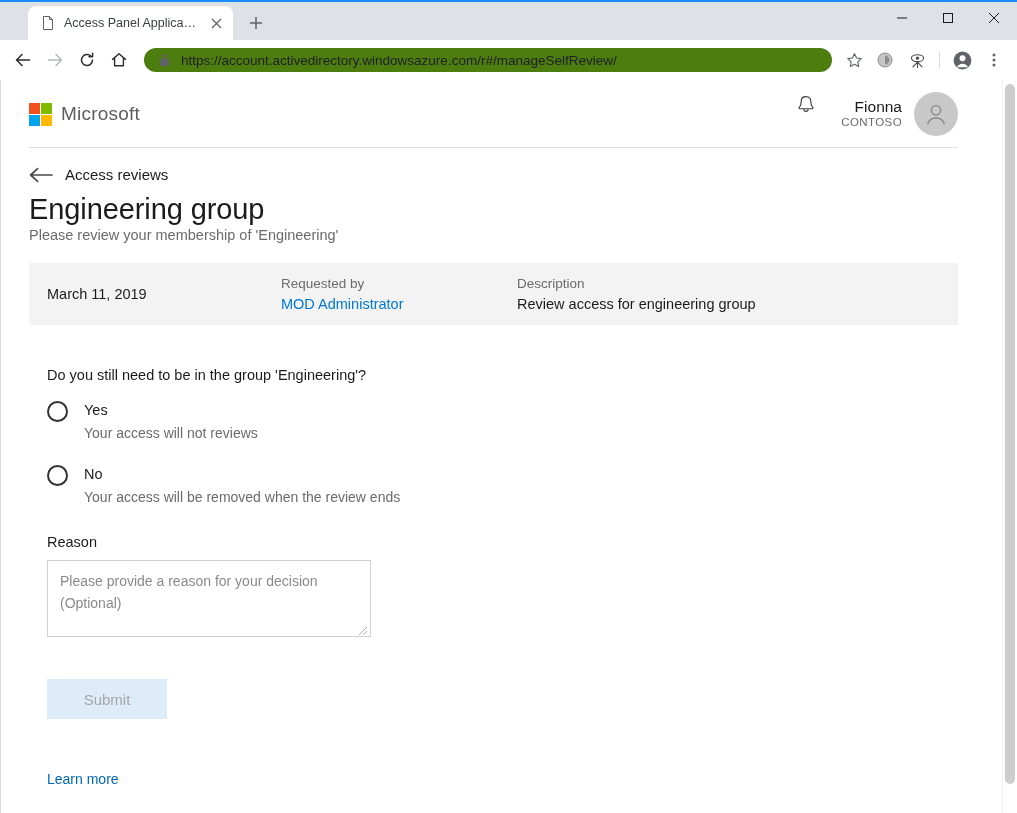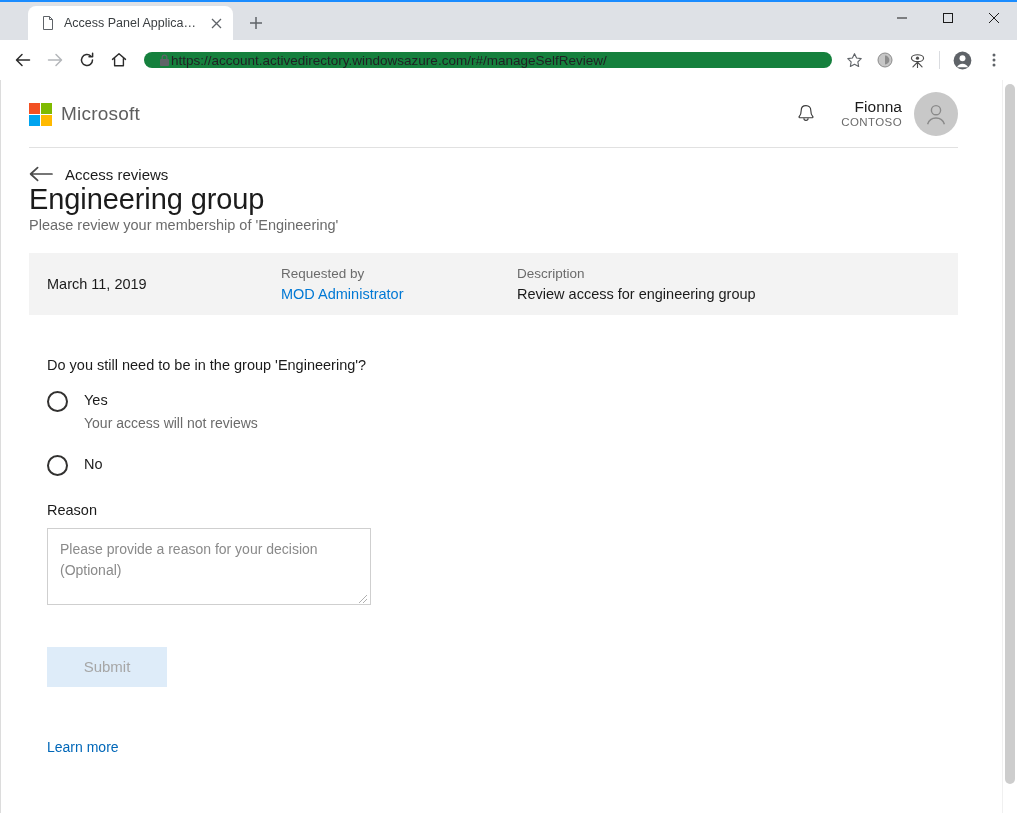--- a/index.html
+++ b/index.html
@@ -69,27 +69,27 @@
     padding: 0 8px 0 8px;
     gap: 2px;
   }
   .tb-btn {
     width: 30px; height: 30px; flex: none;
     display: flex; align-items: center; justify-content: center;
     border-radius: 50%;
   }
   .omnibox {
     flex: 1 1 auto;
-    height: 16px;
-    background: #15803d;
+    height: 24px;
+    background: #4d7c0f;
     border-radius: 14px;
     display: flex; align-items: center;
     margin: 0 6px 0 8px;
     padding: 0 10px 0 14px;
-    gap: 0;
+    gap: 10px;
     min-width: 0;
   }
   .omnibox-url {
     font-size: 13.5px; color: #202124;
     white-space: nowrap; overflow: hidden;
     flex: 1 1 auto;
   }
   .star-btn {
     width: 28px; height: 28px; flex: none;
     display: flex; align-items: center; justify-content: center;
@@ -135,42 +135,42 @@
   .ms-logo { display: flex; align-items: center; gap: 9px; }
   .ms-squares {
     width: 23px; height: 23px;
     display: grid; grid-template-columns: 11px 11px; grid-template-rows: 11px 11px;
     gap: 1px;
   }
   .ms-squares i { display: block; }
   .ms-word { font-size: 19px; color: #5e5e5e; letter-spacing: .2px; font-weight: 400; }
   .header-right {
     margin-left: auto;
-    display: flex; align-items: center; gap: 22px;
+    display: flex; gap: 22px;
   }
   .bell { width: 26px; height: 26px; display: flex; align-items: center; justify-content: center; }
   .user-block { display: flex; align-items: center; gap: 12px; }
   .user-text { text-align: right; line-height: 1.2; }
   .user-name { font-size: 15.5px; color: #1b1b1b; }
   .user-org { font-size: 11.5px; color: #6b6b6b; letter-spacing: .4px; }
   .avatar {
     width: 44px; height: 44px; border-radius: 50%;
     background: #c8c8c8;
     display: flex; align-items: center; justify-content: center;
   }
   .header-rule {
     position: absolute; left: 28px; right: 44px; bottom: 0;
     height: 1px; background: #e1e1e1;
   }
 
   
   .content { padding: 18px 44px 0 28px; }
   .backlink {
-    display: flex; align-items: flex-start; gap: 12px;
-    margin-bottom: 0;
+    display: flex; align-items: center; gap: 12px;
+    margin-bottom: 10px;
   }
   .backlink-text { font-size: 15px; color: #1b1b1b; }
   .page-title {
     font-size: 29px; font-weight: 300; color: #1b1b1b;
     line-height: 1.12; letter-spacing: -0.1px;
   }
   .page-sub { font-size: 14.5px; color: #6b6b6b; margin-top: 2px; }
 
   .infobar {
     margin-top: 20px;
@@ -446,20 +446,21 @@
             <span class="radio-circle"></span>
             <span class="radio-labels">
               <span class="radio-main">Yes</span><br>
               <span class="radio-desc">Your access will not reviews</span>
             </span>
           </div>
           <div class="radio-row">
             <span class="radio-circle"></span>
             <span class="radio-labels">
               <span class="radio-main">No</span><br>
+              <span class="radio-desc">Your access will be removed when the review ends</span>
             </span>
           </div>
         </div>
 
         <div class="reason-label">Reason</div>
         <div class="reason-box">
           <div class="reason-ph">Please provide a reason for your decision
 (Optional)</div>
           <span class="resize-grip">
             <svg width="12" height="12" viewBox="0 0 12 12">

